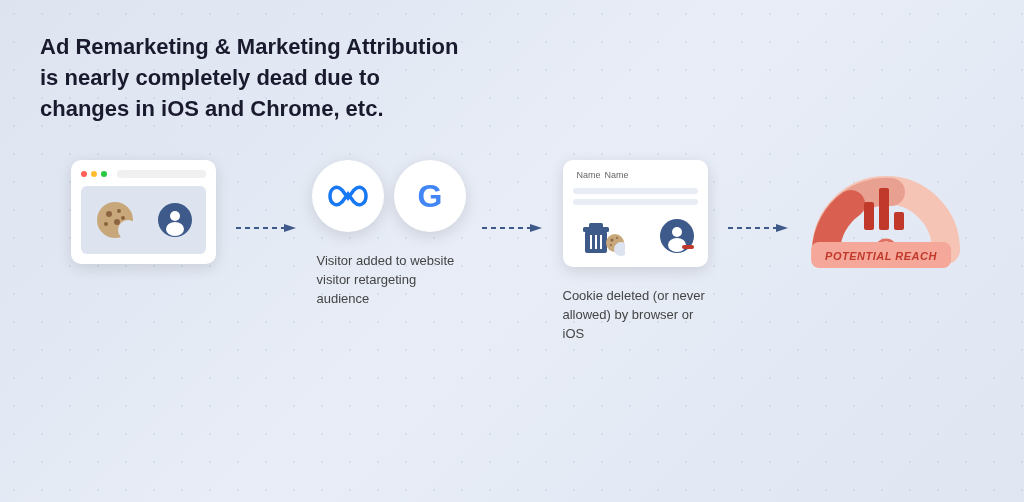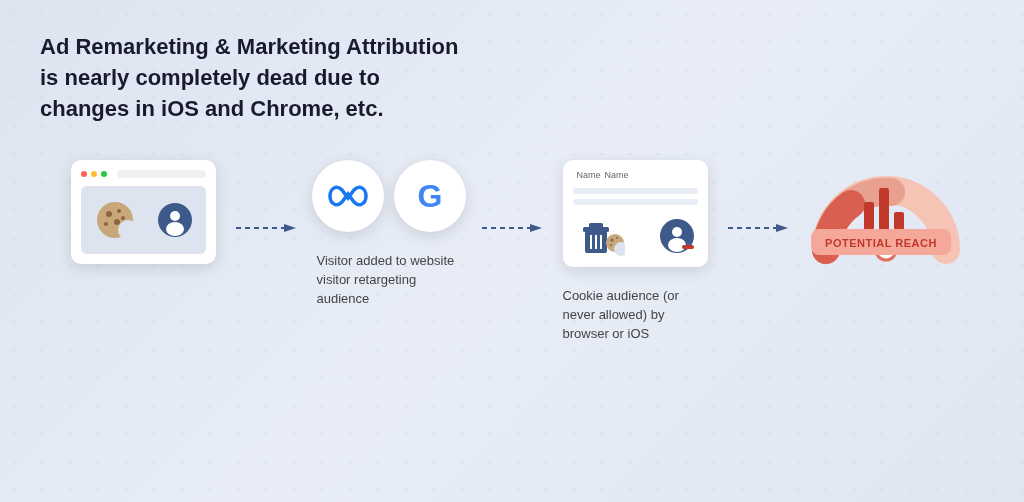--- a/index.html
+++ b/index.html
@@ -300,21 +300,21 @@
             <svg width="34" height="36" viewBox="0 0 34 36">
               <circle cx="17" cy="17" r="17" fill="#3d5a8a"></circle>
               <circle cx="17" cy="13" r="5" fill="white"></circle>
               <ellipse cx="17" cy="26" rx="9" ry="7" fill="white"></ellipse>
 
               <rect x="22" y="26" width="12" height="4" rx="2" fill="#c0392b"></rect>
             </svg>
           </div>
         </div>
       </div>
-      <p class="step-caption">Cookie audience (or never allowed) by browser or iOS</p>
+      <p class="step-caption">Cookie deleted (or never allowed) by browser or iOS</p>
     </div>
 
     <div class="arrow-connector">
       <svg width="60" height="16" viewBox="0 0 60 16">
         <line x1="0" y1="8" x2="48" y2="8" stroke="#3d5a8a" stroke-width="2" stroke-dasharray="5,4"></line>
         <polygon points="48,4 60,8 48,12" fill="#3d5a8a"></polygon>
       </svg>
     </div>
 
     <div class="step">
@@ -328,21 +328,21 @@
               <path d="M15 90 A60 60 0 0 1 80 32" fill="none" stroke="#e8a090" stroke-width="28" stroke-linecap="round"></path>
               <path d="M15 90 A60 60 0 0 1 40 44" fill="none" stroke="#d96050" stroke-width="28" stroke-linecap="round"></path>
 
               <circle cx="75" cy="90" r="10" fill="white" stroke="#e07060" stroke-width="3"></circle>
 
               <rect x="53" y="42" width="10" height="28" rx="2" fill="#c0392b"></rect>
               <rect x="68" y="28" width="10" height="42" rx="2" fill="#c0392b"></rect>
               <rect x="83" y="52" width="10" height="18" rx="2" fill="#c0392b"></rect>
             </svg>
             
-            <div style="position:absolute;bottom:15px;left:50%;transform:translateX(-50%);background:#f5a89a;border-radius:8px;padding:4px 14px;white-space:nowrap;">
+            <div style="position:absolute;bottom:2px;left:50%;transform:translateX(-50%);background:#f5a89a;border-radius:8px;padding:4px 14px;white-space:nowrap;font-style:italic;">
               <span style="font-size:11px;font-weight:800;color:#c0392b;letter-spacing:0.5px;">POTENTIAL REACH</span>
             </div>
           </div>
         </div>
       </div>
     </div>
 
   </div>
 </div>
 

